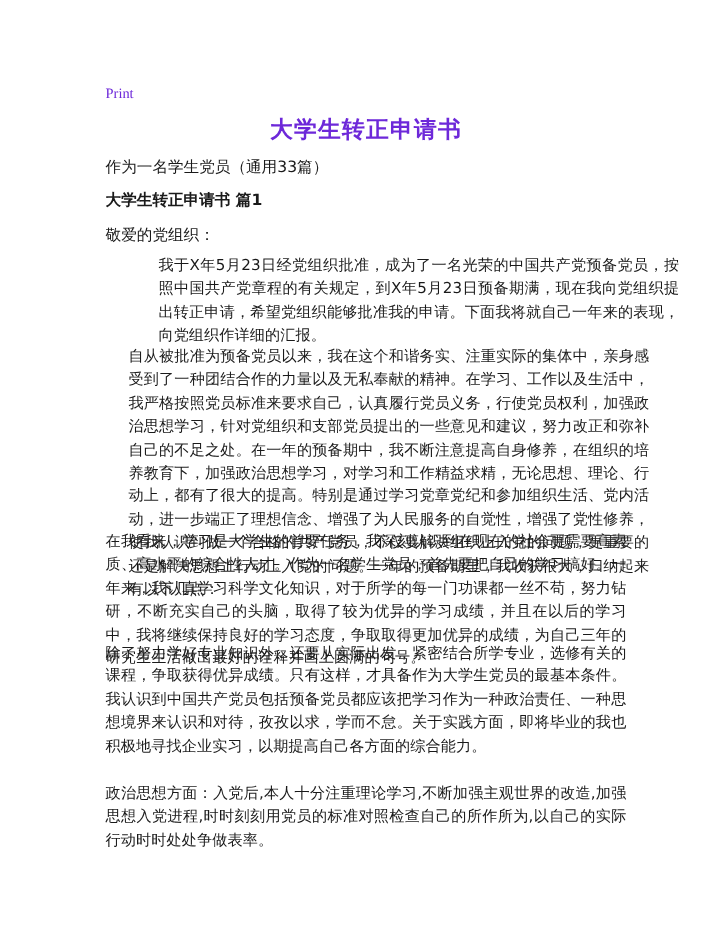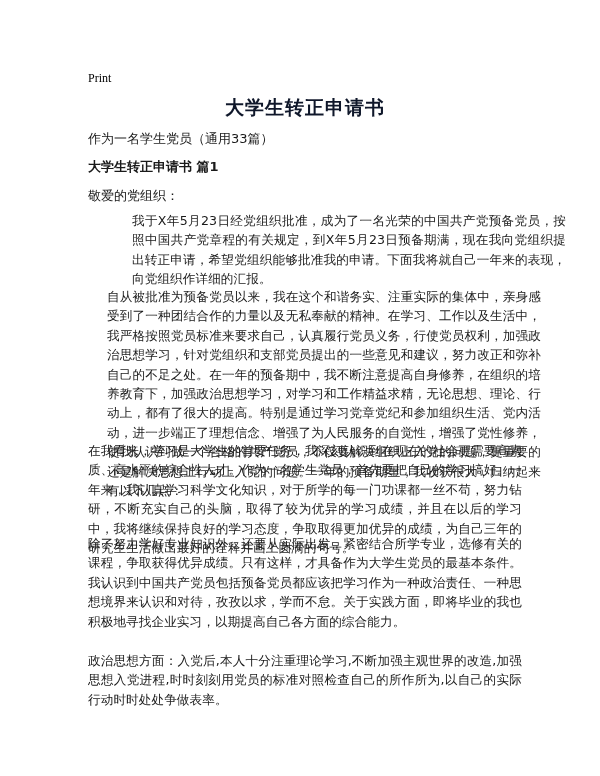--- a/index.html
+++ b/index.html
@@ -1,20 +1,20 @@
 <!DOCTYPE html>
 <html><head>
 <meta charset="utf-8">
 <style>
   html, body { margin:0; padding:0; background:#ffffff; }
   body { width:600px; height:776px; overflow:hidden; position:relative;
          font-family:"DejaVu Sans", "Liberation Sans", sans-serif; color:#1a1a1a; }
   .page { position:absolute; left:88px; top:0; width:434px; }
-  .print { position:absolute; top:71px; left:0; font-family:"Liberation Serif", serif; font-size:12px; color:#000000; }
-  .title { position:absolute; top:95px; left:0; width:434px; text-align:center; font-size:19px; font-weight:bold; color:#0f172a; letter-spacing:1px; }
+  .print { position:absolute; top:71px; left:0; font-family:"Liberation Serif", serif; font-size:12px; color:#6d28d9; }
+  .title { position:absolute; top:95px; left:0; width:434px; text-align:center; font-size:19px; font-weight:bold; color:#6d28d9; letter-spacing:1px; }
   .subtitle { position:absolute; top:130px; left:0; font-size:13px; }
   .section-heading { position:absolute; top:158px; left:0; font-size:13px; font-weight:bold; }
   .salutation { position:absolute; top:187px; left:0; font-size:13px; }
   .para { position:absolute; left:0; width:434px; font-size:12.6px; line-height:19.4px; text-align:justify; letter-spacing:0.1px; }
   .p1 { top:211px;margin-left:44px; }
   .p2 { top:287px;margin-left:19px; }
   .p3 { top:441px; }
   .p4 { top:534px; }
   .p5 { top:651px; }
 </style>

